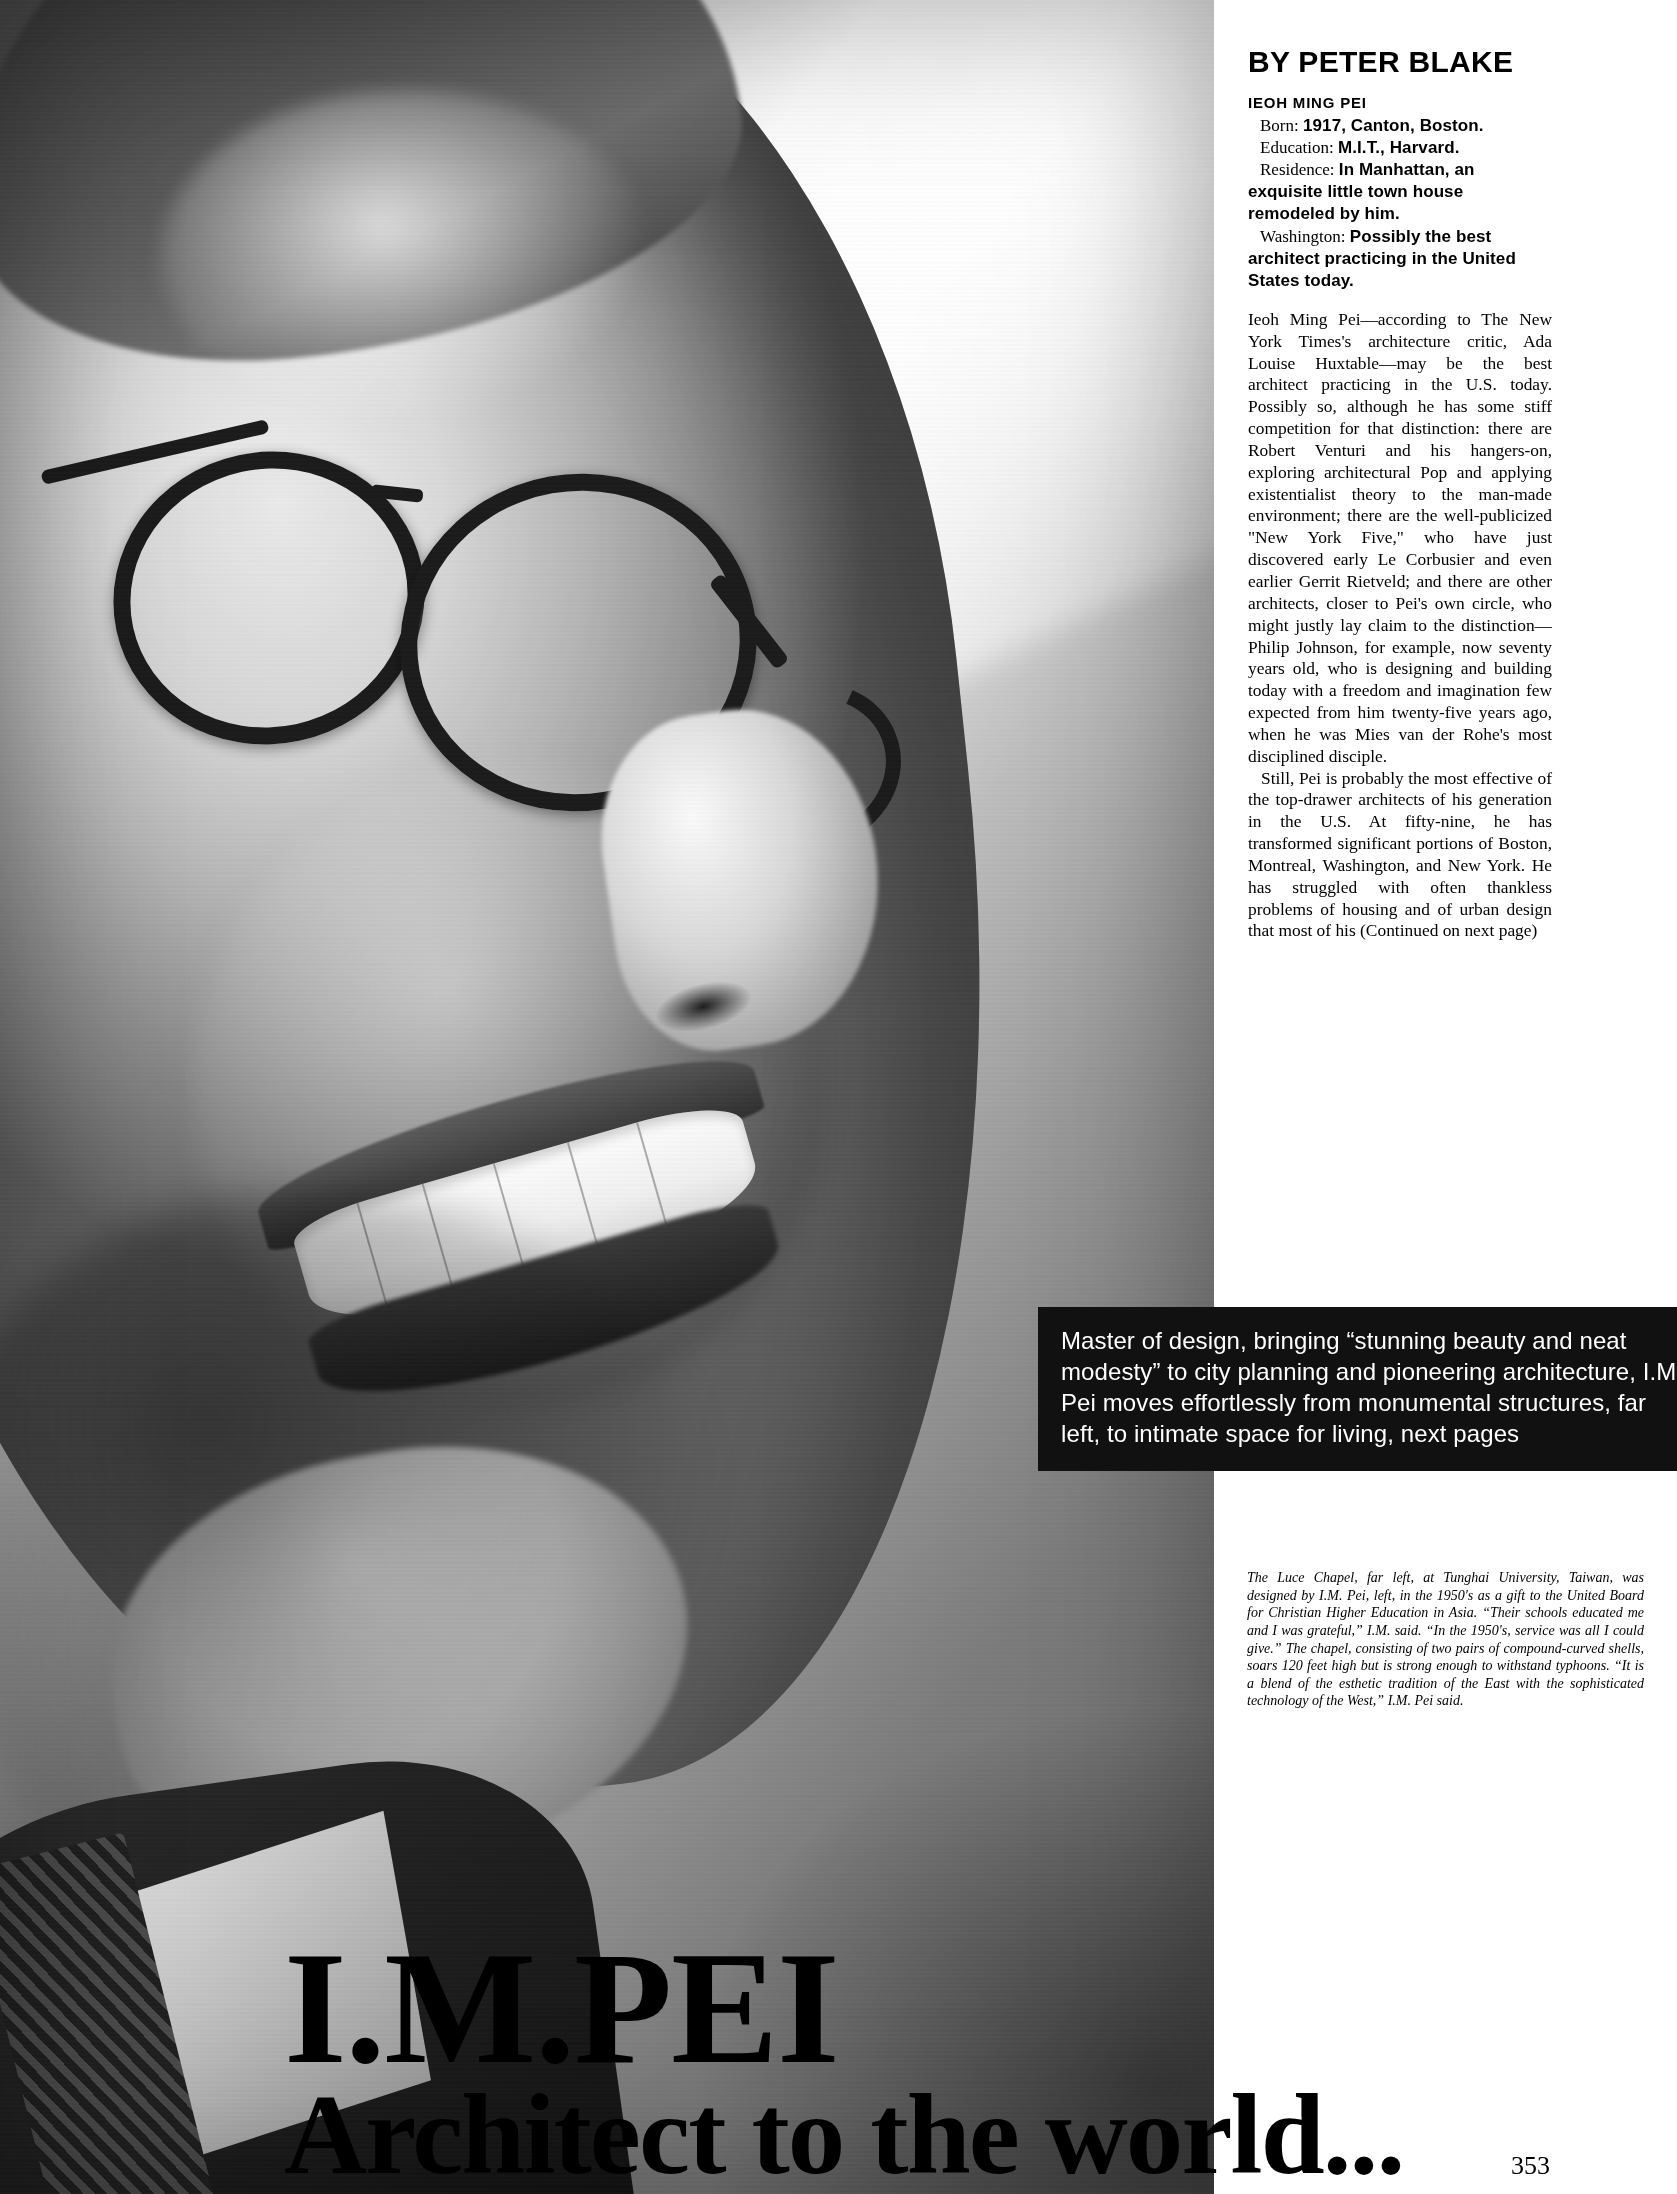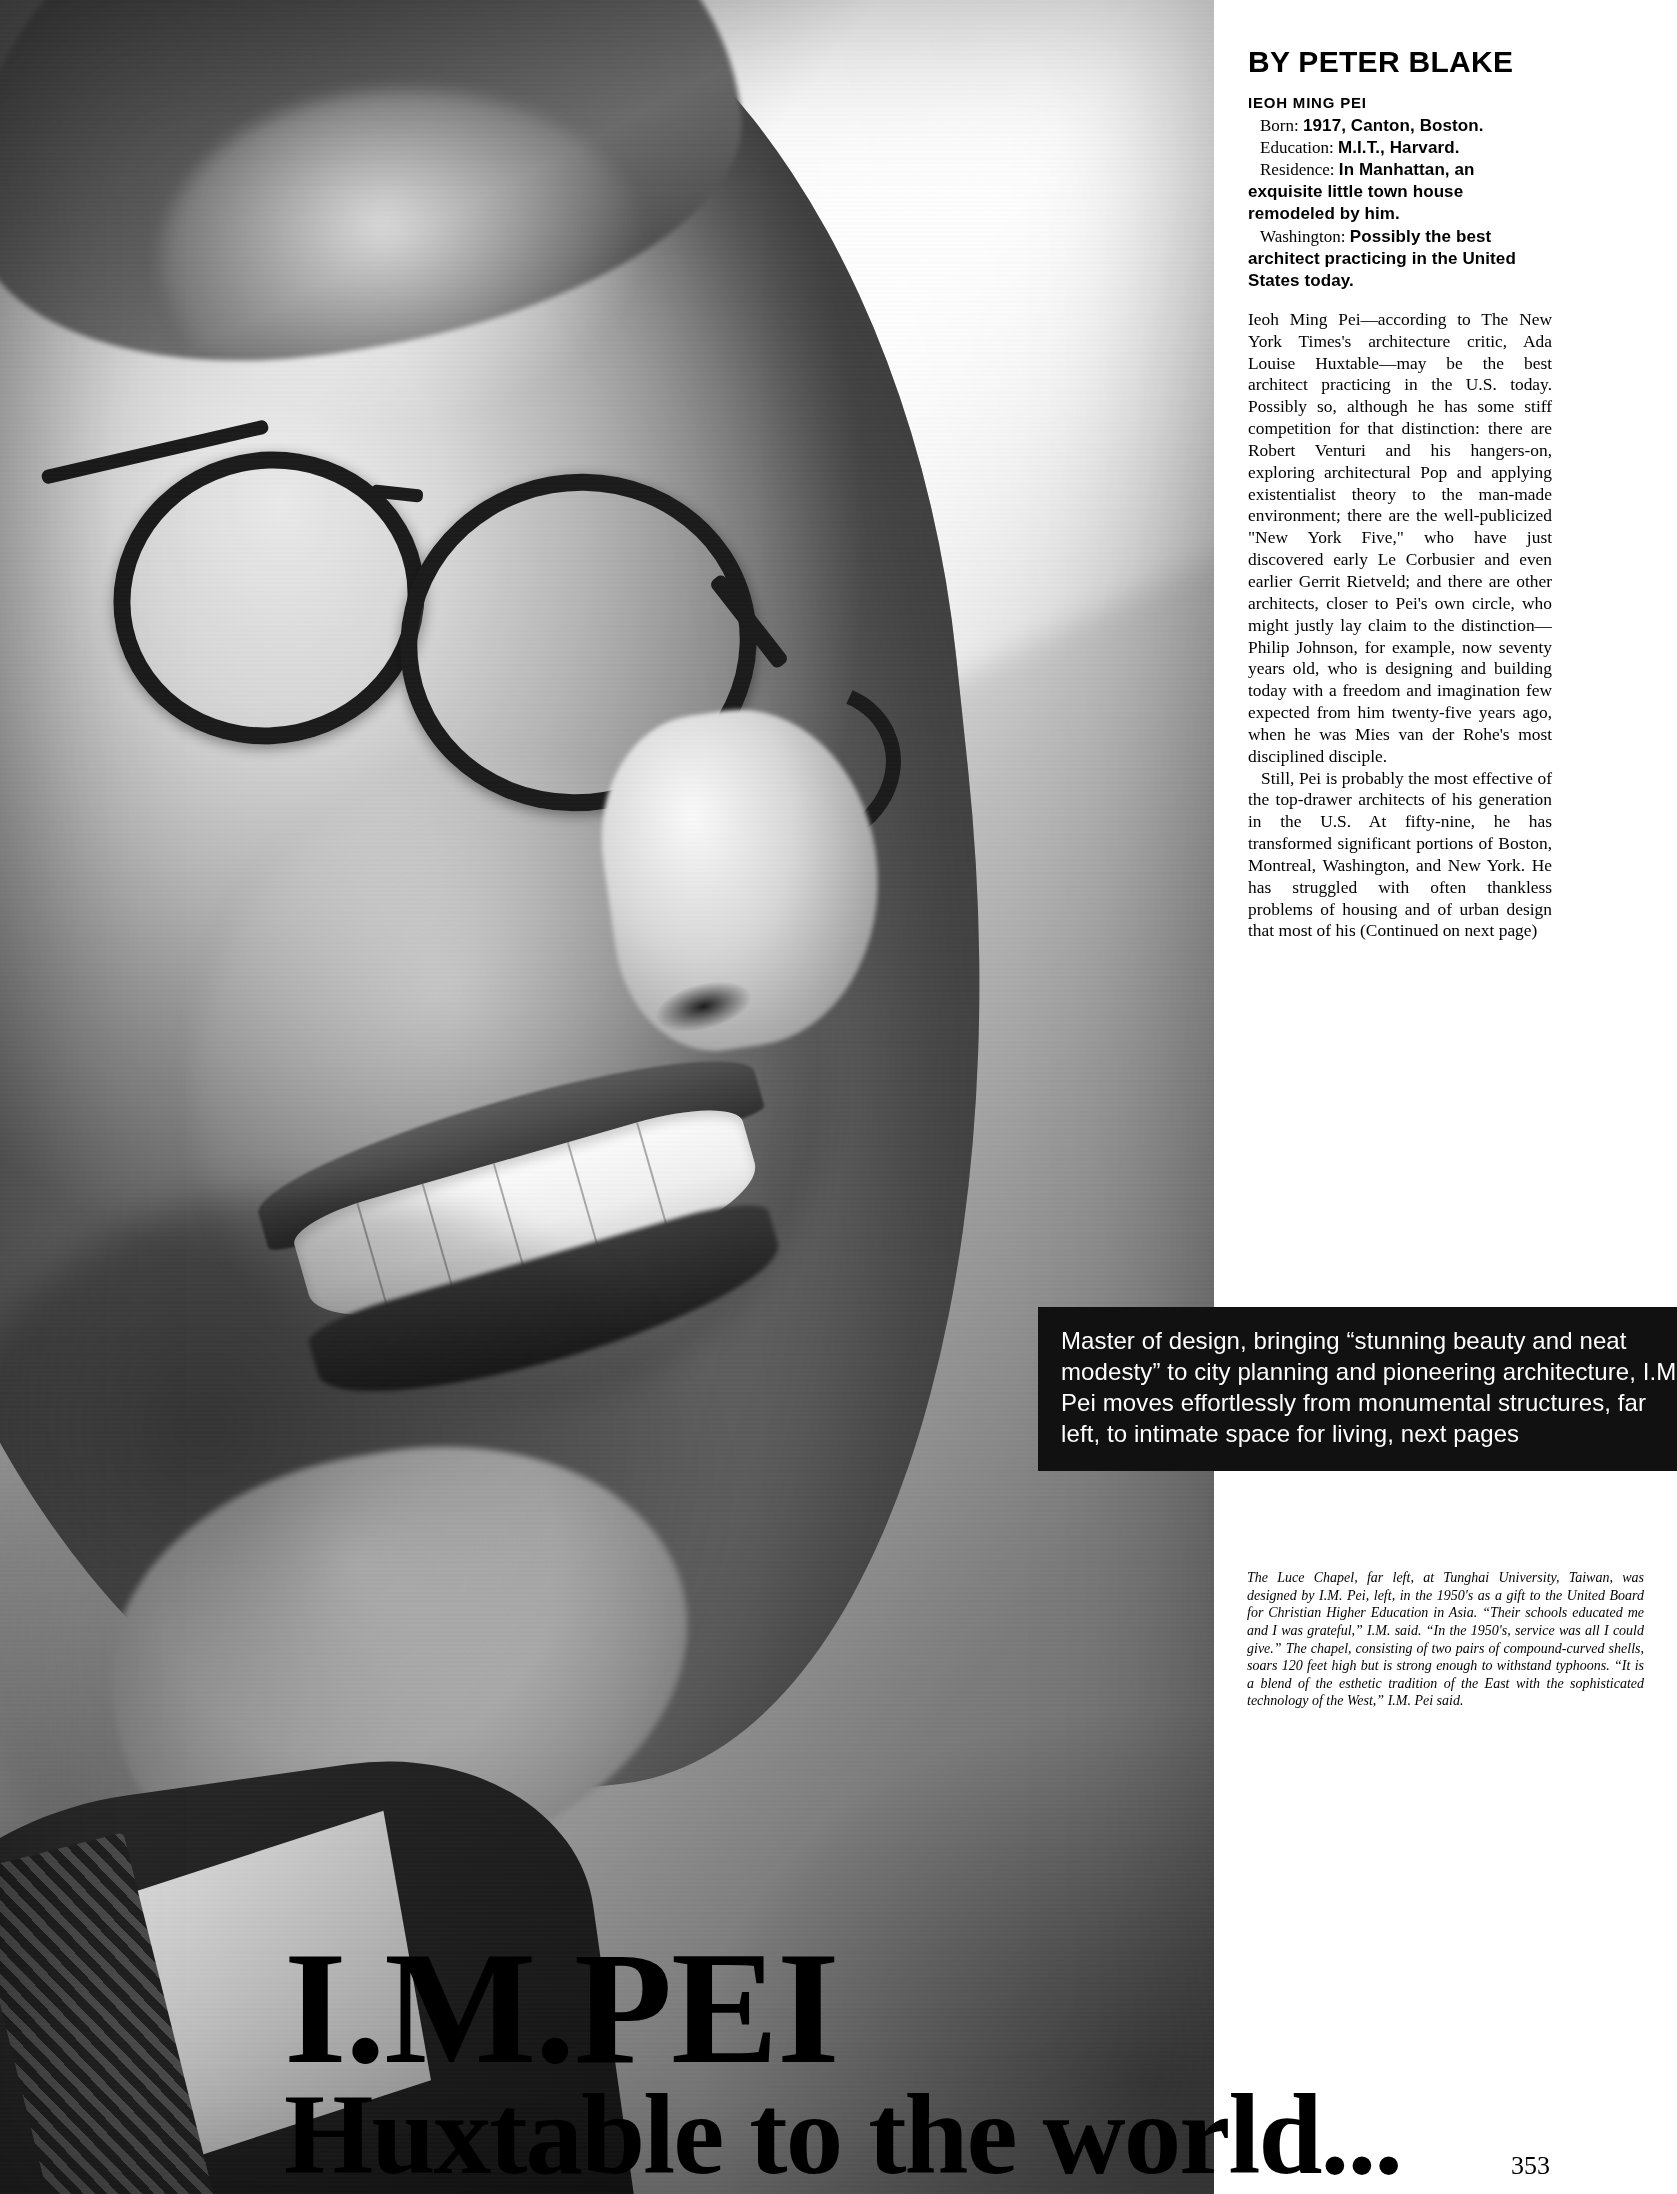--- a/index.html
+++ b/index.html
@@ -381,21 +381,21 @@
   <div class="shoulder"></div>
   <div class="collar"></div>
   <div class="tie"></div>
 
   <div class="photo-vignette"></div>
   <div class="grain"></div>
 </div>
 
 <div id="title-block">
   <h1 id="main-title">I.M.PEI</h1>
-  <h2 id="sub-title">Huxtable to the world...</h2>
+  <h2 id="sub-title">Architect to the world...</h2>
 </div>
 
 <div id="right-col">
   <div class="col-inner">
     <div id="byline">BY PETER BLAKE</div>
 
     <div id="bio">
       <span class="name">IEOH MING PEI</span>
       <p class="bio-row">
         <span class="bio-label">Born:</span>

